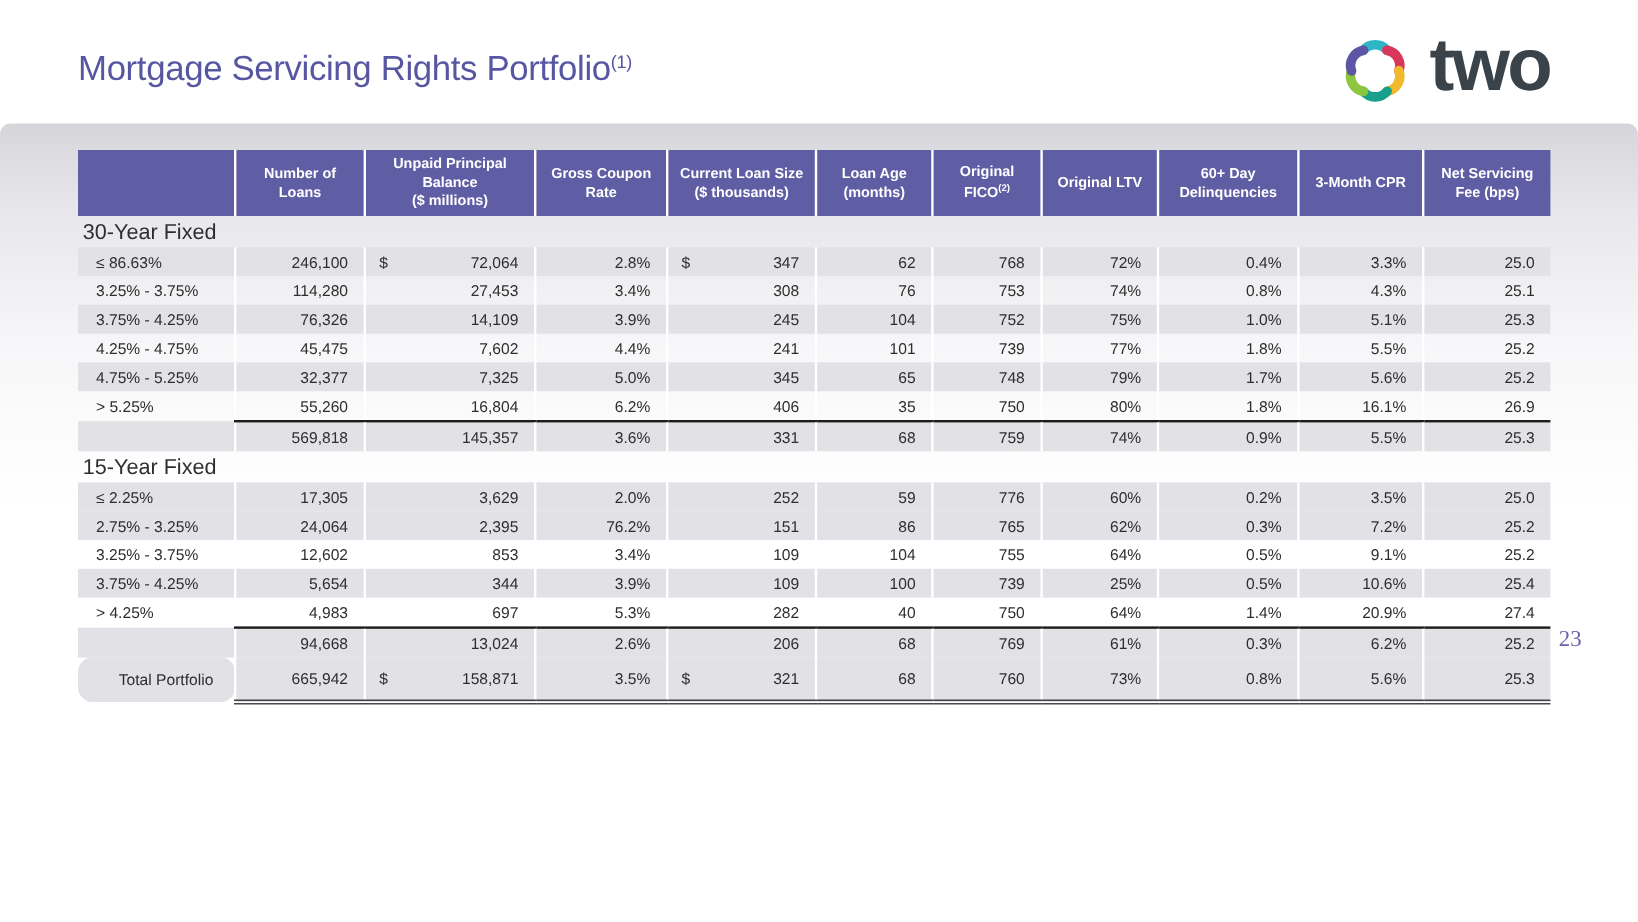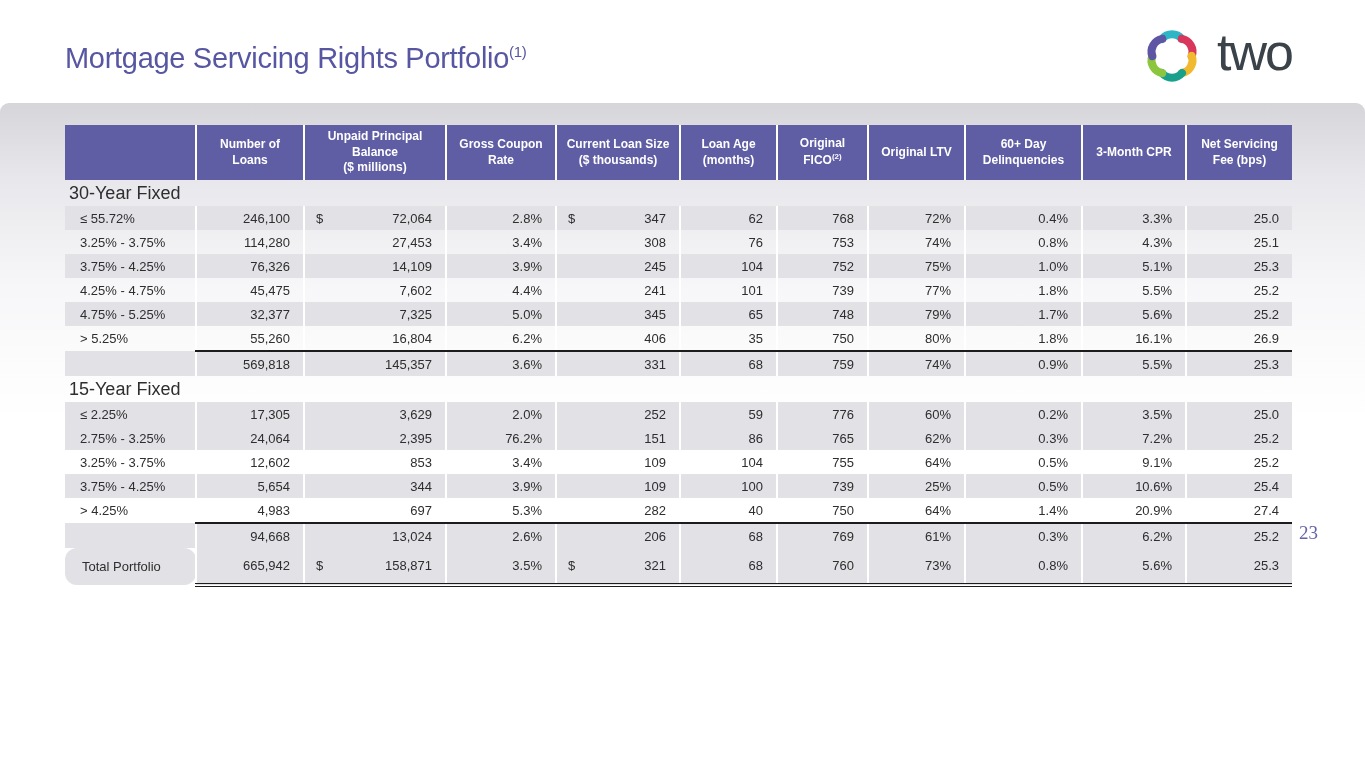--- a/index.html
+++ b/index.html
@@ -19,42 +19,42 @@
   .band{position:absolute;left:0;top:103px;width:1365px;height:545px;
         background:linear-gradient(180deg,var(--band-top) 0%,#e8e8ec 14%,#f7f7f9 34%,#ffffff 58%);
         border-radius:9px 9px 0 0;}
 
   h1.title{position:absolute;left:65px;top:44px;margin:0;line-height:1;
            font-size:29px;font-weight:400;color:var(--title-color);letter-spacing:-0.3px;}
   h1.title sup{font-size:15px;vertical-align:super;}
 
   .logo{position:absolute;top:24px;right:73px;display:flex;align-items:center;gap:13px;}
   .logo svg{width:64px;height:64px;display:block;}
-  .logo-text{font-size:52px;font-weight:400;color:var(--logo-text-color);
+  .logo-text{font-size:62px;font-weight:700;color:var(--logo-text-color);
              letter-spacing:-2px;line-height:1;padding-bottom:8px;}
 
   table.msr{position:absolute;left:65px;top:125px;width:1227px;
             border-collapse:collapse;table-layout:fixed;color:var(--text-color);}
   table.msr th+th, table.msr td+td{border-left:2px solid #ffffff;}
 
   thead th{background:var(--header-bg);color:#ffffff;font-size:12px;font-weight:700;
            height:55px;vertical-align:middle;text-align:center;
            white-space:pre-line;line-height:1.3;padding:0 2px;}
   thead th sup{font-size:8px;}
 
   tbody td{font-size:13px;height:24px;vertical-align:middle;padding:0;}
   tr.group td{font-size:18px;height:26px;padding-left:4px;background:none;}
   td.label{text-align:left;padding-left:15px;}
   td.num{text-align:right;padding-right:13px;}
   tr.shaded td{background:var(--row-shade);}
   td.num .pre{float:left;padding-left:11px;}
 
   tr.rule-below td.num{border-bottom:2px solid var(--rule-color);}
   tr.total-row td{height:35px;}
-  tr.total-row td.label{padding-left:17px;border-radius:12px;}
+  tr.total-row td.label{padding-left:34px;border-radius:12px;}
   tr.double-rule td.num{border-bottom:4px double var(--rule-color);}
 
   .page-number{position:absolute;right:47px;bottom:56px;font-size:19px;color:var(--page-num-color);font-family:Liberation Serif, serif;}
 </style>
 </head>
 <body>
 
 <div class="slide">
 
   <h1 class="title"><span>Mortgage Servicing Rights Portfolio</span><sup>(1)</sup></h1>
@@ -109,21 +109,21 @@
           <th>3-Month CPR</th>
           <th>Net Servicing
 Fee (bps)</th>
         </tr>
       </thead>
     <tbody>
         <tr class="group">
           <td colspan="11" class="label">30-Year Fixed</td>
         </tr>
         <tr class="shaded">
-          <td class="label">≤ 55.72%</td>
+          <td class="label">≤ 86.63%</td>
           <td class="num">246,100</td>
           <td class="num"><span class="pre">$</span>72,064</td>
           <td class="num">2.8%</td>
           <td class="num"><span class="pre">$</span>347</td>
           <td class="num">62</td>
           <td class="num">768</td>
           <td class="num">72%</td>
           <td class="num">0.4%</td>
           <td class="num">3.3%</td>
           <td class="num">25.0</td>

